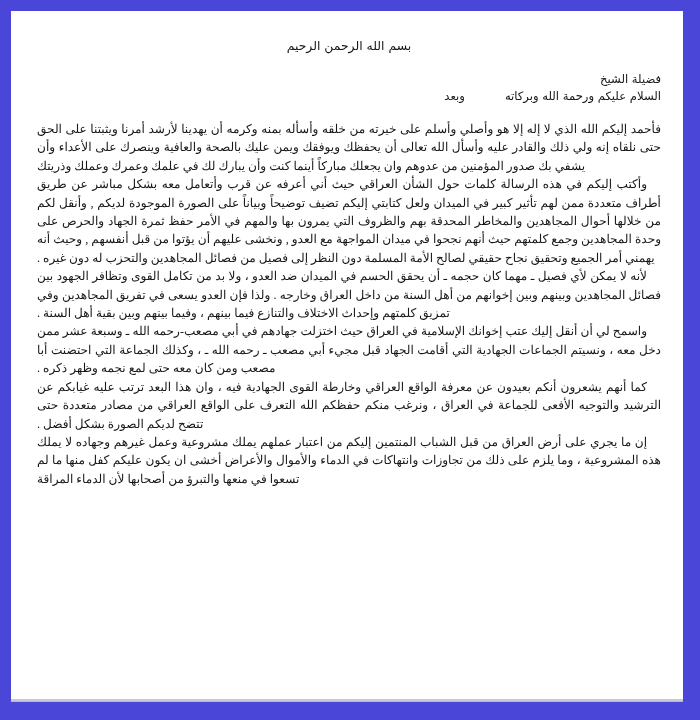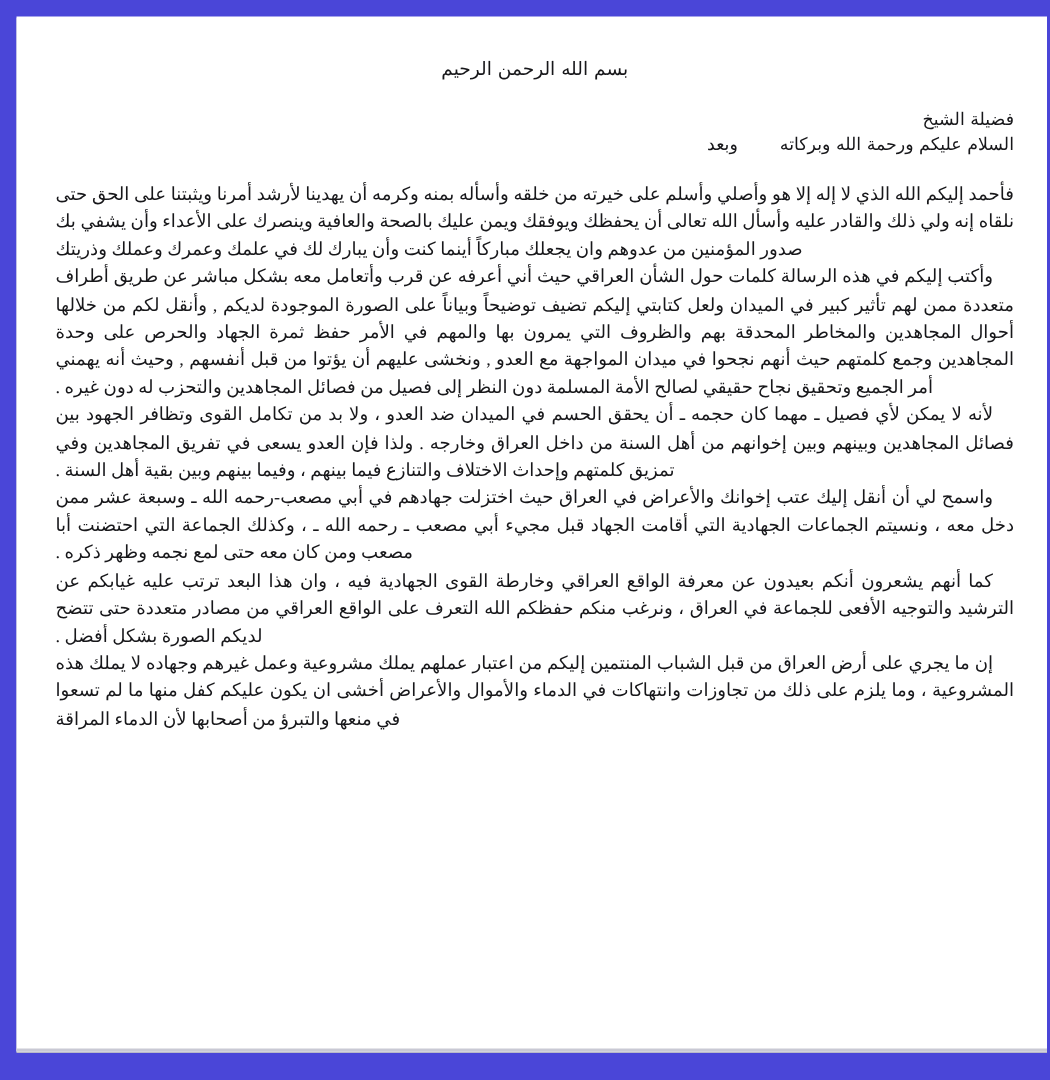--- a/index.html
+++ b/index.html
@@ -14,21 +14,21 @@
     background: #4a46d8;
     font-family: "DejaVu Sans", "Liberation Sans", sans-serif;
   }
 
   
   .page-frame {
     box-sizing: border-box;
     width: 700px;
     height: 720px;
     background: #4a46d8;
-    padding: 11px 2px 19px 11px;
+    padding: 11px 17px 19px 11px;
   }
 
   
   .paper {
     box-sizing: border-box;
     width: 100%;
     height: 100%;
     background: #ffffff;
     border-bottom: 2px solid #c9c9d4;
     box-shadow: 0 1px 0 0 #b9b9c9;
@@ -74,21 +74,21 @@
     display: flex;
     flex-direction: row;
     justify-content: flex-start;
     gap: 0;
   }
   .salutation .greet {
     white-space: nowrap;
   }
   .salutation .wabad {
     white-space: nowrap;
-    margin-right: 28px;
+    margin-right: 40px;
   }
 
   
   .body-text p {
     margin: 0;
     text-indent: 0;
     text-align: justify;
     text-align-last: right;
     font-family: Liberation Serif, serif;
   }
@@ -112,19 +112,19 @@
       <span class="line line-2">
         <span class="greet">السلام عليكم ورحمة الله وبركاته</span>
         <span class="wabad">وبعد</span>
       </span>
     </div>
 
     <div class="body-text">
       <p class="tail-left">فأحمد إليكم الله الذي لا إله إلا هو وأصلي وأسلم على خيرته من خلقه وأسأله بمنه وكرمه أن يهدينا لأرشد أمرنا ويثبتنا على الحق حتى نلقاه إنه ولي ذلك والقادر عليه وأسأل الله تعالى أن يحفظك ويوفقك ويمن عليك بالصحة والعافية وينصرك على الأعداء وأن يشفي بك صدور المؤمنين من عدوهم وان يجعلك مباركاً أينما كنت وأن يبارك لك في علمك وعمرك وعملك وذريتك</p>
       <p class="indent tail-left">وأكتب إليكم في هذه الرسالة كلمات حول الشأن العراقي حيث أني أعرفه عن قرب وأتعامل معه بشكل مباشر عن طريق أطراف متعددة ممن لهم تأثير كبير في الميدان ولعل كتابتي إليكم تضيف توضيحاً وبياناً على الصورة الموجودة لديكم , وأنقل لكم من خلالها أحوال المجاهدين والمخاطر المحدقة بهم والظروف التي يمرون بها والمهم في الأمر حفظ ثمرة الجهاد والحرص على وحدة المجاهدين وجمع كلمتهم حيث أنهم نجحوا في ميدان المواجهة مع العدو , ونخشى عليهم أن يؤتوا من قبل أنفسهم , وحيث أنه يهمني أمر الجميع وتحقيق نجاح حقيقي لصالح الأمة المسلمة دون النظر إلى فصيل من فصائل المجاهدين والتحزب له دون غيره .</p>
       <p class="indent tail-left">لأنه لا يمكن لأي فصيل ـ مهما كان حجمه ـ أن يحقق الحسم في الميدان ضد العدو ، ولا بد من تكامل القوى وتظافر الجهود بين فصائل المجاهدين وبينهم وبين إخوانهم من أهل السنة من داخل العراق وخارجه . ولذا فإن العدو يسعى في تفريق المجاهدين وفي تمزيق كلمتهم وإحداث الاختلاف والتنازع فيما بينهم ، وفيما بينهم وبين بقية أهل السنة .</p>
-      <p class="indent tail-left">واسمح لي أن أنقل إليك عتب إخوانك والأعراض في العراق حيث اختزلت جهادهم في أبي مصعب-رحمه الله ـ وسبعة عشر ممن دخل معه ، ونسيتم الجماعات الجهادية التي أقامت الجهاد قبل مجيء أبي مصعب ـ رحمه الله ـ ، وكذلك الجماعة التي احتضنت أبا مصعب ومن كان معه حتى لمع نجمه وظهر ذكره .</p>
+      <p class="indent tail-left">واسمح لي أن أنقل إليك عتب إخوانك الإسلامية في العراق حيث اختزلت جهادهم في أبي مصعب-رحمه الله ـ وسبعة عشر ممن دخل معه ، ونسيتم الجماعات الجهادية التي أقامت الجهاد قبل مجيء أبي مصعب ـ رحمه الله ـ ، وكذلك الجماعة التي احتضنت أبا مصعب ومن كان معه حتى لمع نجمه وظهر ذكره .</p>
       <p class="indent tail-left">كما أنهم يشعرون أنكم بعيدون عن معرفة الواقع العراقي وخارطة القوى الجهادية فيه ، وان هذا البعد ترتب عليه غيابكم عن الترشيد والتوجيه الأفعى للجماعة في العراق ، ونرغب منكم حفظكم الله التعرف على الواقع العراقي من مصادر متعددة حتى تتضح لديكم الصورة بشكل أفضل .</p>
       <p class="indent tail-left">إن ما يجري على أرض العراق من قبل الشباب المنتمين إليكم من اعتبار عملهم يملك مشروعية وعمل غيرهم وجهاده لا يملك هذه المشروعية ، وما يلزم على ذلك من تجاوزات وانتهاكات في الدماء والأموال والأعراض أخشى ان يكون عليكم كفل منها ما لم تسعوا في منعها والتبرؤ من أصحابها لأن الدماء المراقة</p>
     </div>
 
   </div>
 </div>
 
 </body></html>

